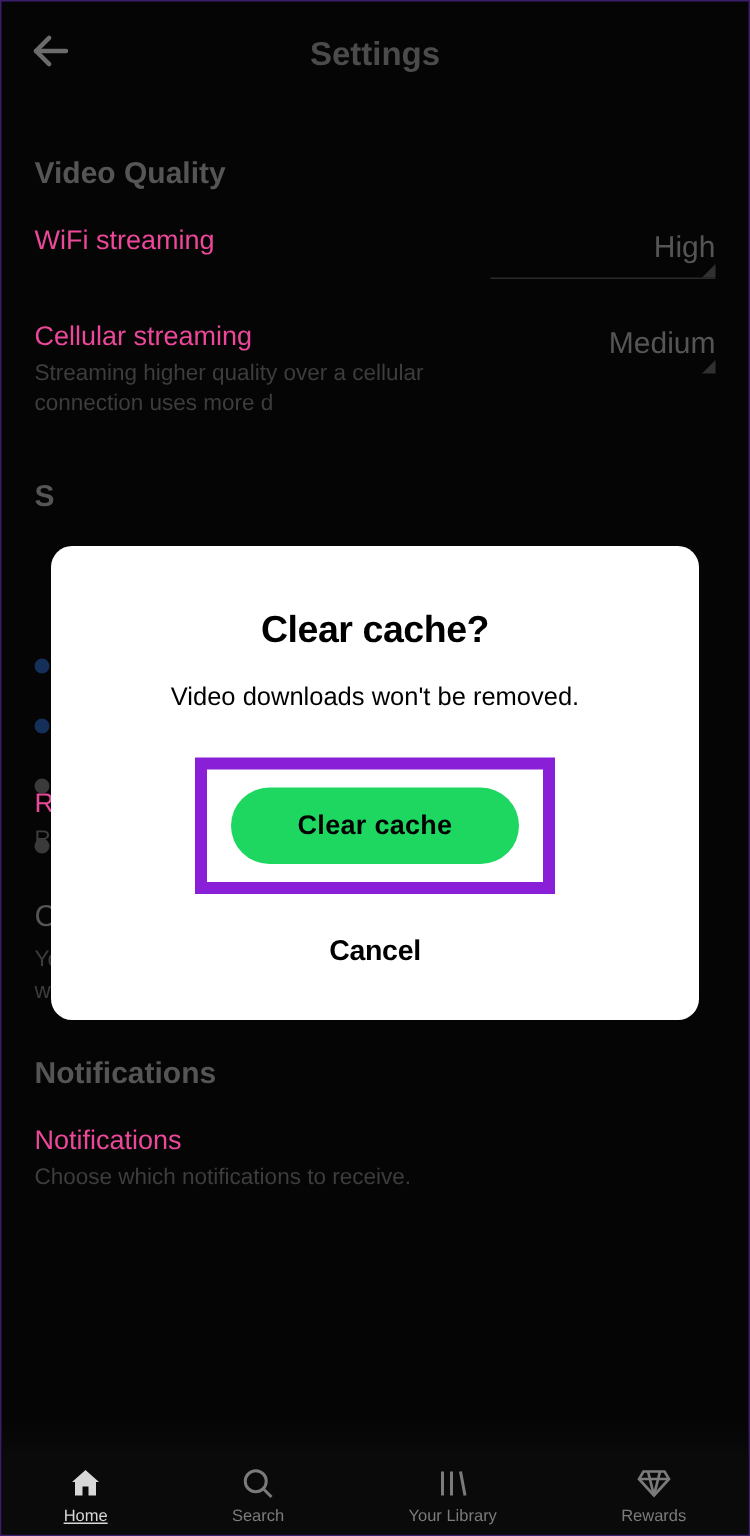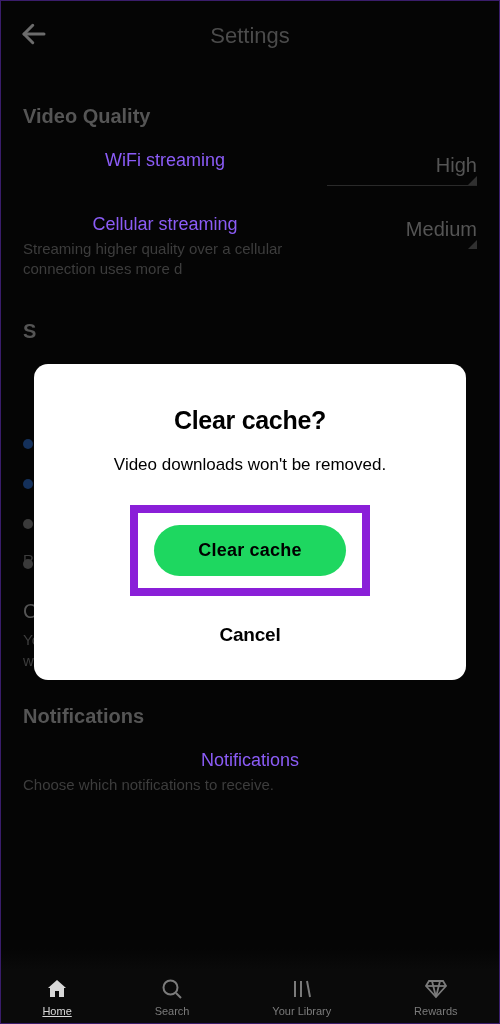--- a/index.html
+++ b/index.html
@@ -27,44 +27,43 @@
       position: relative;
     }
     .back-arrow {
       color: #6c6c6c;
     }
     .page-title {
       position: absolute;
       left: 0; right: 0;
       text-align: center;
       font-size: 22px;
-      font-weight: 400;
+      font-weight: 700;
       color: #4b4b4b;
     }
     .section {
       padding: 0 22px;
     }
     .section-head {
       color: #555;
       font-size: 20px;
       font-weight: 700;
       margin-top: 34px;
       margin-bottom: 22px;
     }
     .row {
       display: flex;
       align-items: flex-start;
       margin-bottom: 28px;
       gap: 20px;
     }
     .row-left { flex: 1; }
     .row-label {
-      color: #8b5cf6;
+      color: #ec4899;
       font-size: 18px;
-      text-align: center;
     }
     .row-desc {
       color: #3d3d3d;
       font-size: 15px;
       line-height: 1.35;
       margin-top: 4px;
       max-width: 260px;
     }
     .row-value {
       color: #555;

